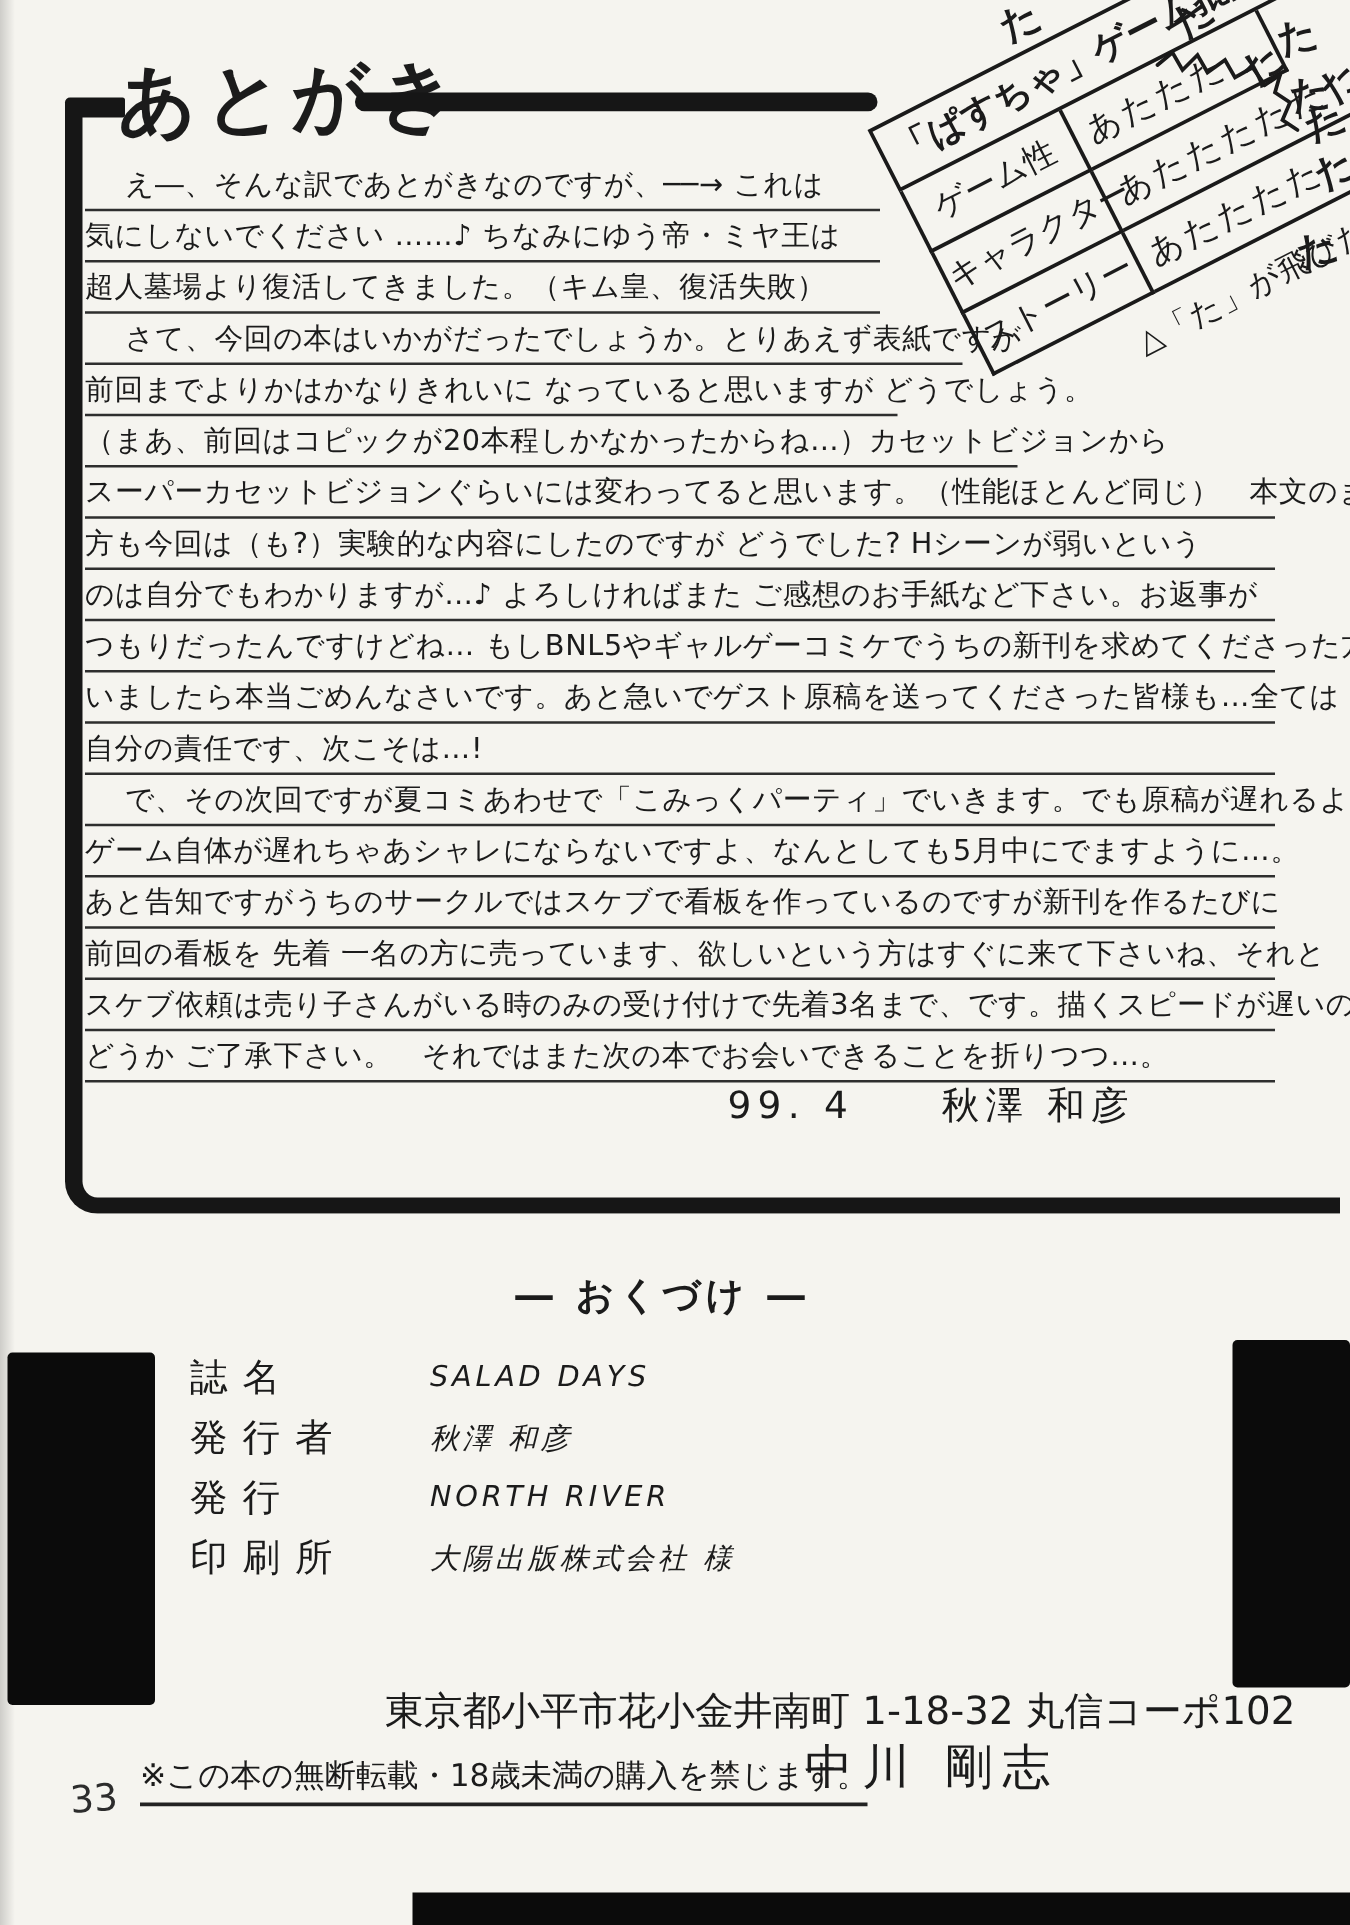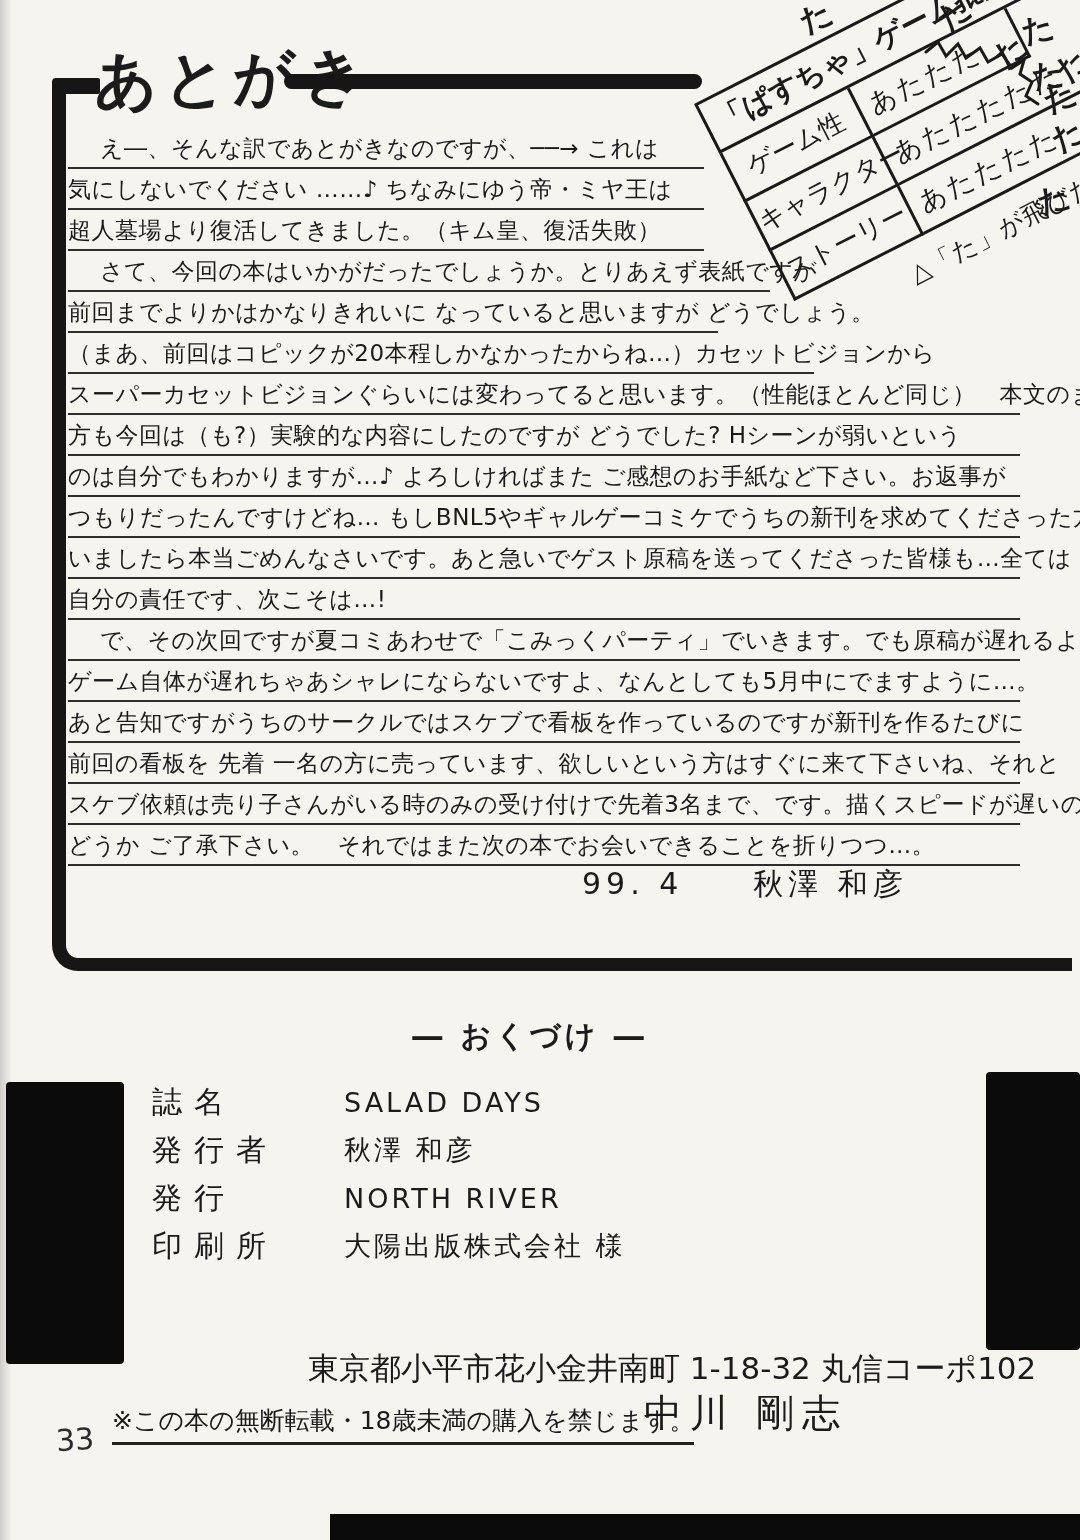--- a/index.html
+++ b/index.html
@@ -60,21 +60,21 @@
   .ta.i7{left:1052px;top:114px;transform:rotate(-32deg);}
   .ta.i8{left:1038px;top:178px;transform:rotate(-18deg);}
   .crack{position:absolute;left:924px;top:34px;}
 
   
   .col-title{position:absolute;left:360px;top:1016px;width:340px;text-align:center;
     font-size:30px;font-weight:600;letter-spacing:4px;white-space:nowrap;}
   .col-rows{position:absolute;left:152px;top:1078px;}
   .col-row{height:48px;display:flex;align-items:center;}
   .col-label{width:192px;font-size:30px;letter-spacing:12px;white-space:nowrap;}
-  .col-value{font-size:27px;letter-spacing:3px;white-space:nowrap;}
+  .col-value{font-size:23px;letter-spacing:3px;white-space:nowrap;font-style:italic;}
   .col-address{position:absolute;left:308px;top:1348px;font-size:31px;white-space:nowrap;}
   .col-name{position:absolute;left:644px;top:1388px;font-size:38px;letter-spacing:8px;white-space:nowrap;}
   .col-notice{position:absolute;left:112px;top:1404px;font-size:25px;white-space:nowrap;
     padding-bottom:5px;border-bottom:3px solid #222;}
   .page-number{position:absolute;left:56px;top:1422px;font-size:30px;color:#2c2c2c;transform:rotate(-4deg);}
 
   
   .black-block-left{position:absolute;left:6px;top:1082px;width:118px;height:282px;background:#0b0b0b;border-radius:4px;}
   .black-block-right{position:absolute;left:986px;top:1072px;width:94px;height:278px;background:#0b0b0b;border-radius:4px;}
   .black-bar-bottom{position:absolute;left:330px;top:1514px;width:750px;height:26px;background:#0b0b0b;}

